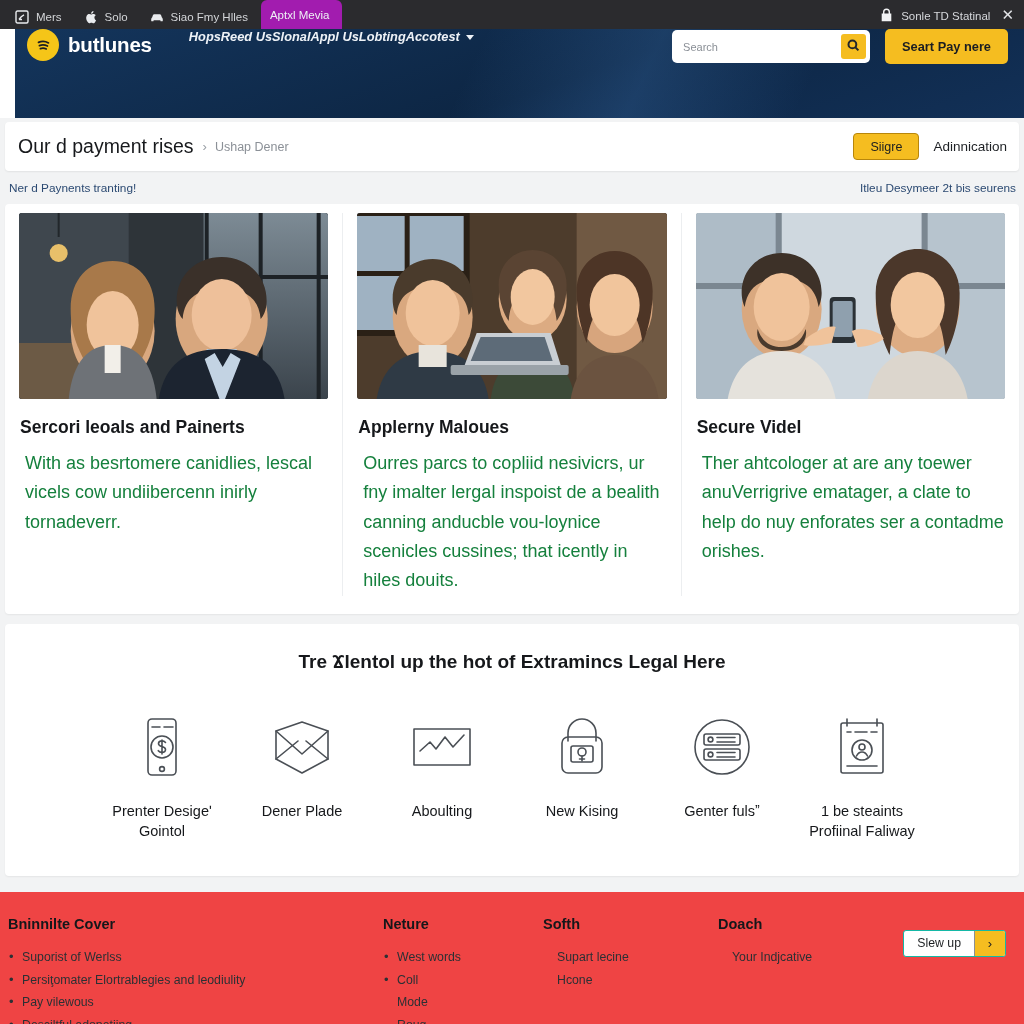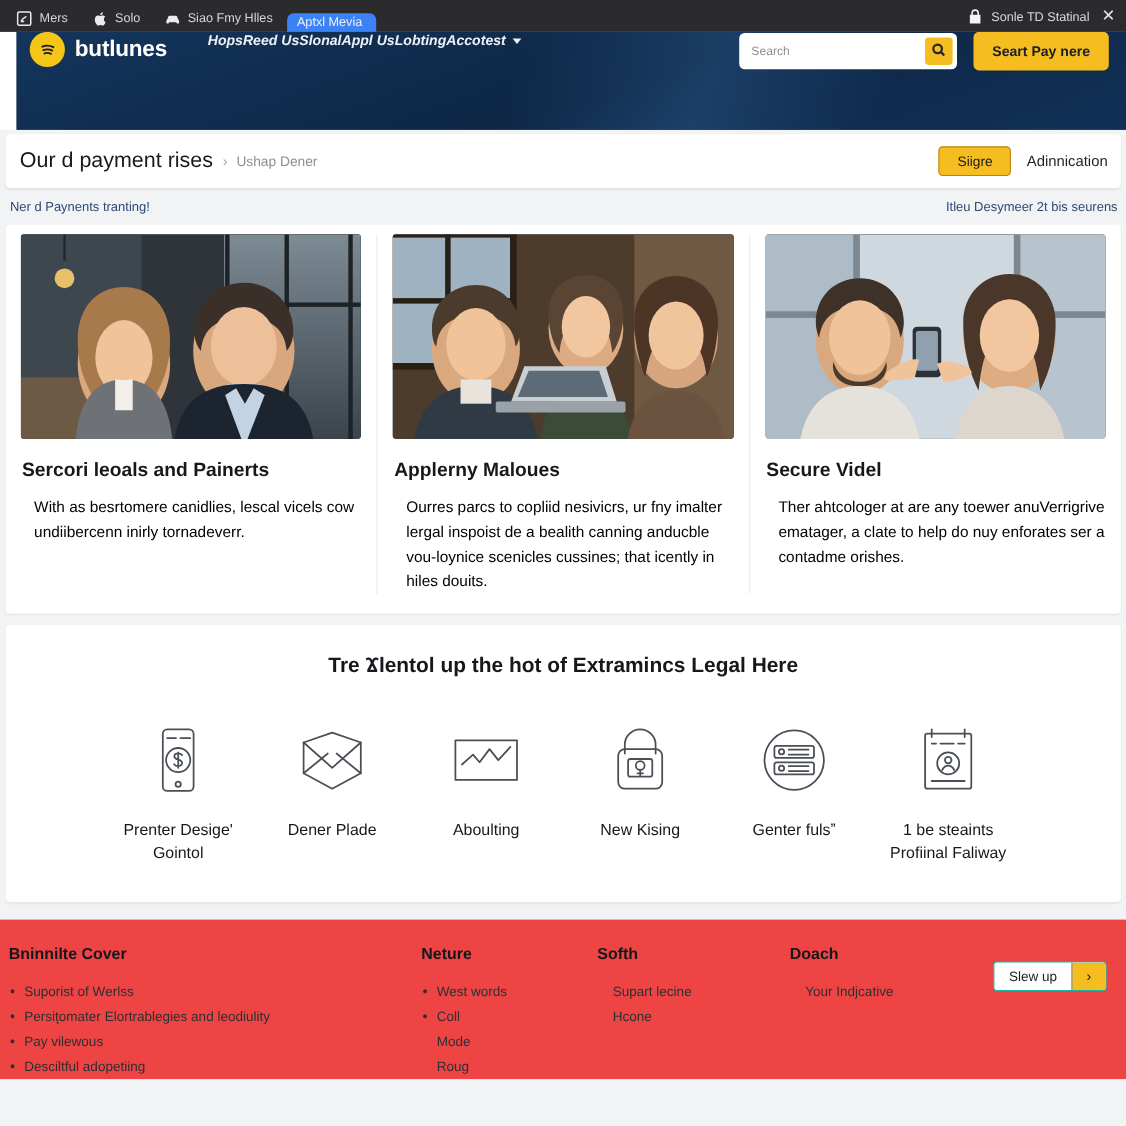--- a/index.html
+++ b/index.html
@@ -18,24 +18,24 @@
     align-items: flex-end;
     position: relative;
   }
   .tabs { display: flex; align-items: flex-end; height: 29px; padding-left: 6px; }
   .tab {
     display: flex; align-items: center; gap: 7px;
     height: 25px; padding: 0 13px 0 9px;
     color: #d3d5d8; font-size: 11.5px; white-space: nowrap; margin-top: 40px;
   }
   .tab.active {
-    background: #3b82f6;
+    background: #a21caf;
     border-radius: 6px 6px 0 0;
     color: #eef1f5;
-    height: 17px;
+    height: 29px;
   }
   .tab-ico {
     width: 14px; height: 14px; flex: 0 0 14px;
     display: inline-block;
     color: #e9ebee;
   }
   .tab-ico svg { display: block; width: 14px; height: 14px; fill: currentColor; }
   .tab-ico.boxed svg { fill: none; stroke: currentColor; stroke-width: 1.4; }
 
   .chrome-right {
@@ -146,21 +146,21 @@
     box-shadow: 0 1px 2px rgba(0,0,0,0.06);
   }
   .card { flex: 1; padding: 0 14px; }
   .card + .card { border-left: 1px solid #eceef0; }
   .card-photo {
     height: 186px; border-radius: 3px; overflow: hidden;
     position: relative; background: #3a4148;
   }
   .card-photo svg { display: block; width: 100%; height: 100%; }
   .card-h { font-size: 17.5px; font-weight: 700; color: #16181b; margin: 18px 0 11px 1px; }
-  .card-p { font-size: 14px; line-height: 1.63; color: #000000; margin-left: 12px; }
+  .card-p { font-size: 18px; line-height: 1.63; color: #15803d; margin-left: 6px; }
 
   
   .features {
     background: #fff; margin: 10px 5px 0 5px; border-radius: 4px;
     padding: 27px 10px 34px 10px;
     box-shadow: 0 1px 2px rgba(0,0,0,0.06);
   }
   .features-h {
     text-align: center; font-size: 19px; font-weight: 700; color: #16181b;
     margin-bottom: 34px;

